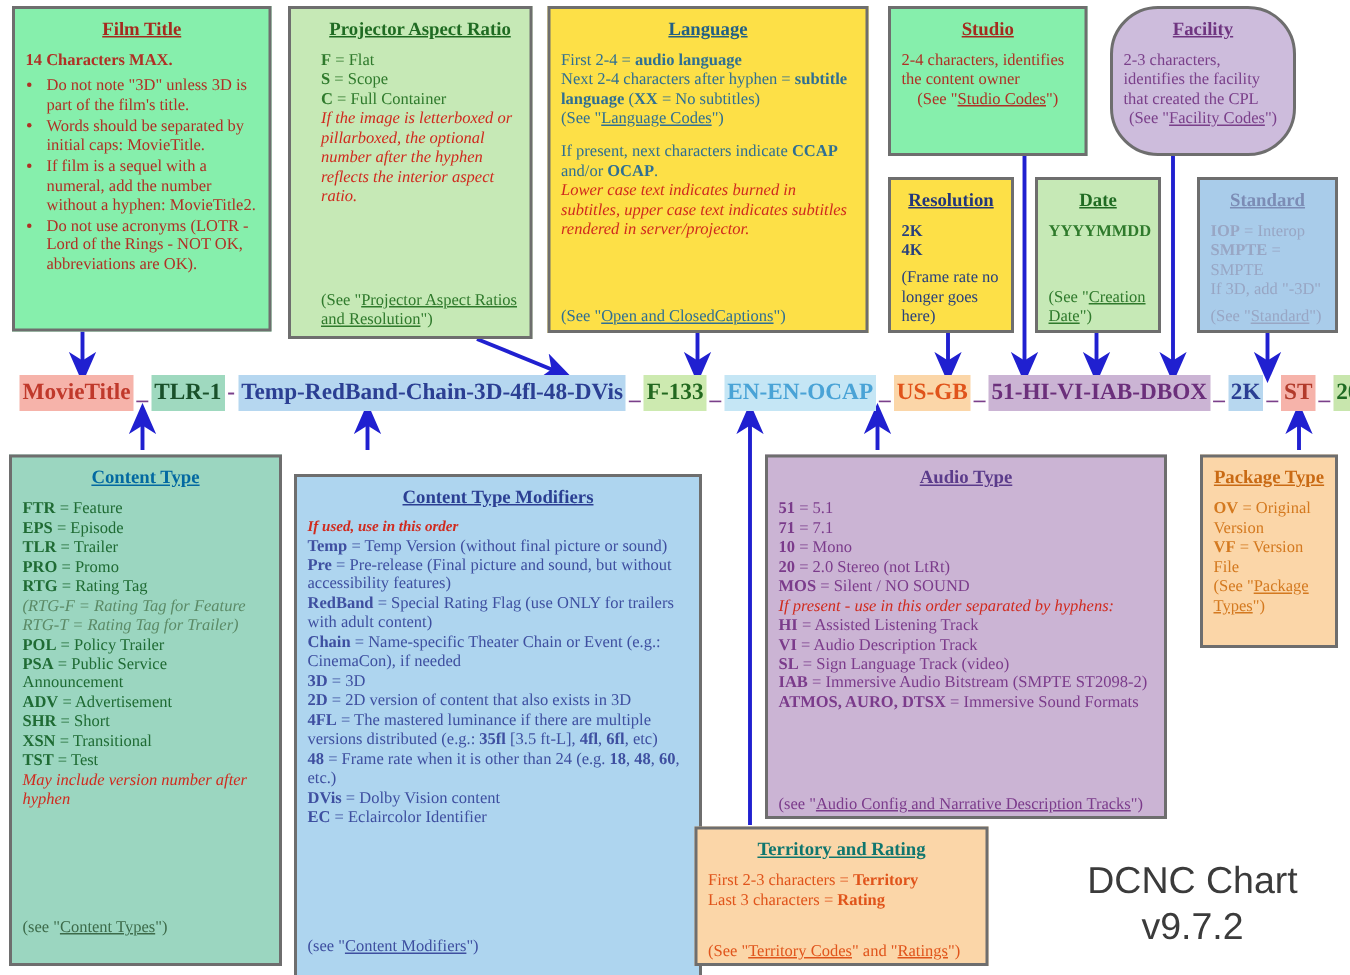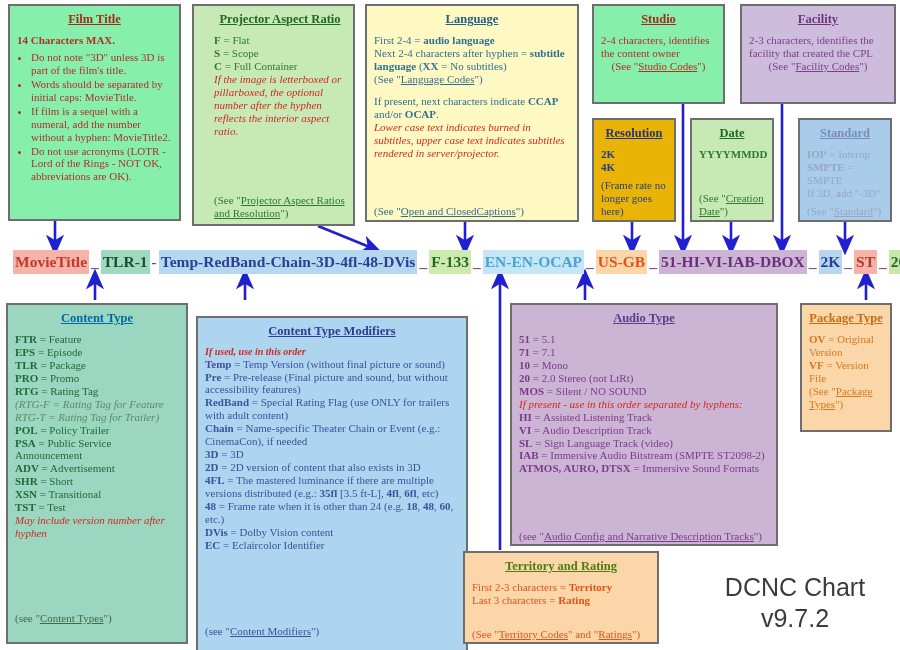--- a/index.html
+++ b/index.html
@@ -17,37 +17,37 @@
   .ul{text-decoration:underline;}
   ul.bl{margin:4px 0 0 0;padding-left:14px;}
   ul.bl li{margin-bottom:1px;}
   .see{margin-top:6px;}
 
   
   .t-red{background:#86efac;color:#b03025;}
   .t-red h3{color:#a52a1e;}
   .t-green{background:#c6e9b6;color:#2f7a2c;}
   .t-green h3{color:#1f6b22;}
-  .t-blue{background:#fef9c3;color:#2f6f93;}
+  .t-blue{background:#fde047;color:#2f6f93;}
   .t-blue h3{color:#225f85;}
   .t-purple{background:#cdbcdc;color:#7a3f8a;}
   .t-purple h3{color:#6f3580;}
   .t-dblue{background:#a9ccea;color:#98a6c4;}
   .t-dblue h3{color:#7c8cb5;}
   .t-mint{background:#9bd6c0;color:#1f6b34;}
   .t-mint h3{color:#0369a1;}
   .t-skyblue{background:#aed5ef;color:#3e4fa0;}
   .t-skyblue h3{color:#2b3f93;}
   .t-mauve{background:#cbb4d4;color:#7b3b8b;}
   .t-mauve h3{color:#5b3b8b;}
   .t-orange{background:#fbd6a8;color:#d4791f;}
   .t-orange h3{color:#c96a14;}
   .t-orange2{background:#fbd6a8;color:#e0541b;}
-  .t-orange2 h3{color:#4d7c0f;}
-  .t-resblue{background:#eab308;color:#28407e;}
+  .t-orange2 h3{color:#0f766e;}
+  .t-resblue{background:#fde047;color:#28407e;}
   .t-resblue h3{color:#22357a;}
 
   
   #fnbar{position:absolute;left:13px;top:250px;height:24px;
          display:flex;align-items:center;
          font-family:"Liberation Serif", serif;font-size:15.5px;font-weight:bold;
          white-space:nowrap;}
   #fnbar span.seg{padding:3px 2px 3px 2px;display:inline-block;}
   .s-red{background:#f6b3aa;color:#c0392b;}
   .s-mint{background:#9fd9bf;color:#19502a;}
@@ -147,21 +147,21 @@
 </div>
 
 <div class="box t-red" style="left:592px;top:4px;width:133px;height:100px;">
   <h3>Studio</h3>
   <div class="body">
     <p>2-4 characters, identifies the content owner</p>
     <p class="see" style="text-align:center;"><span>(See "</span><span class="ul">Studio Codes</span><span>")</span></p>
   </div>
 </div>
 
-<div class="box t-purple" style="left:740px;top:4px;width:156px;height:100px;">
+<div class="box t-purple" style="left:740px;top:4px;width:124px;height:100px;border-radius:32px;">
   <h3>Facility</h3>
   <div class="body">
     <p>2-3 characters, identifies the facility that created the CPL</p>
     <p class="see" style="text-align:center;"><span>(See "</span><span class="ul">Facility Codes</span><span>")</span></p>
   </div>
 </div>
 
 <div class="box t-resblue" style="left:592px;top:118px;width:84px;height:104px;">
   <h3>Resolution</h3>
   <div class="body" style="position:relative;height:70px;">
@@ -209,21 +209,21 @@
     <span class="seg s-salmon">ST</span>
     <span class="seg sep">_</span>
     <span class="seg s-lgreen">20190103</span>
   </div>
 
 <div class="box t-mint" style="left:6px;top:303px;width:182px;height:341px;">
   <h3>Content Type</h3>
   <div class="body" style="position:relative;height:310px;">
     <p><span class="b">FTR</span><span> = Feature</span></p>
     <p><span class="b">EPS</span><span> = Episode</span></p>
-    <p><span class="b">TLR</span><span> = Package</span></p>
+    <p><span class="b">TLR</span><span> = Trailer</span></p>
     <p><span class="b">PRO</span><span> = Promo</span></p>
     <p><span class="b">RTG</span><span> = Rating Tag</span></p>
     <p class="ital" style="color:#5b8a66;">(RTG-F = Rating Tag for Feature</p>
     <p class="ital" style="color:#5b8a66;">RTG-T = Rating Tag for Trailer)</p>
     <p><span class="b">POL</span><span> = Policy Trailer</span></p>
     <p><span class="b">PSA</span><span> = Public Service Announcement</span></p>
     <p><span class="b">ADV</span><span> = Advertisement</span></p>
     <p><span class="b">SHR</span><span> = Short</span></p>
     <p><span class="b">XSN</span><span> = Transitional</span></p>
     <p><span class="b">TST</span><span> = Test</span></p>

